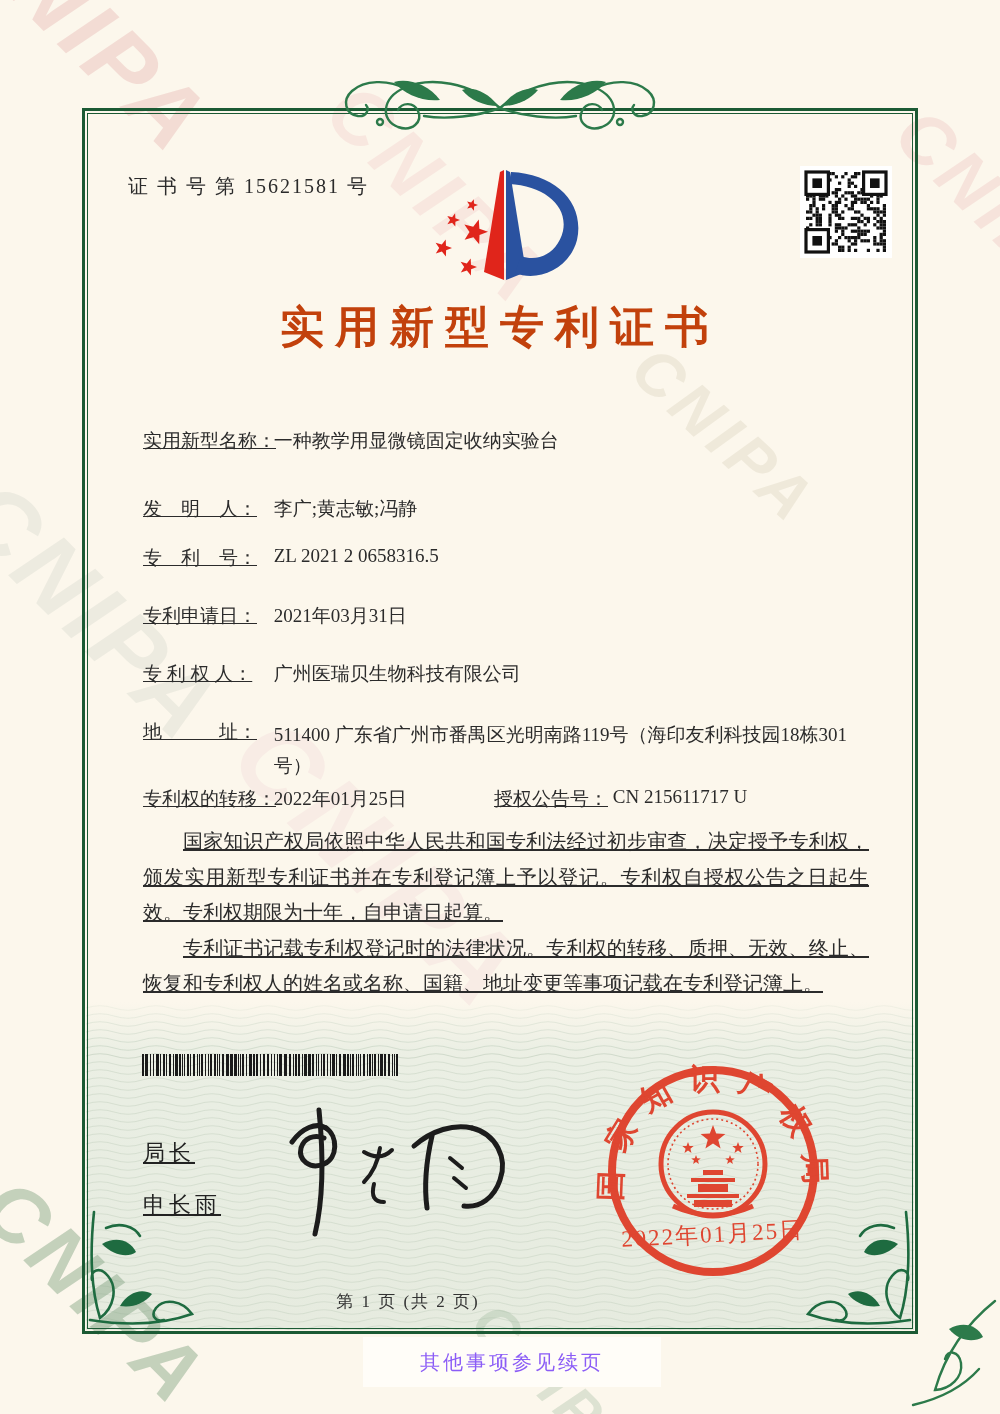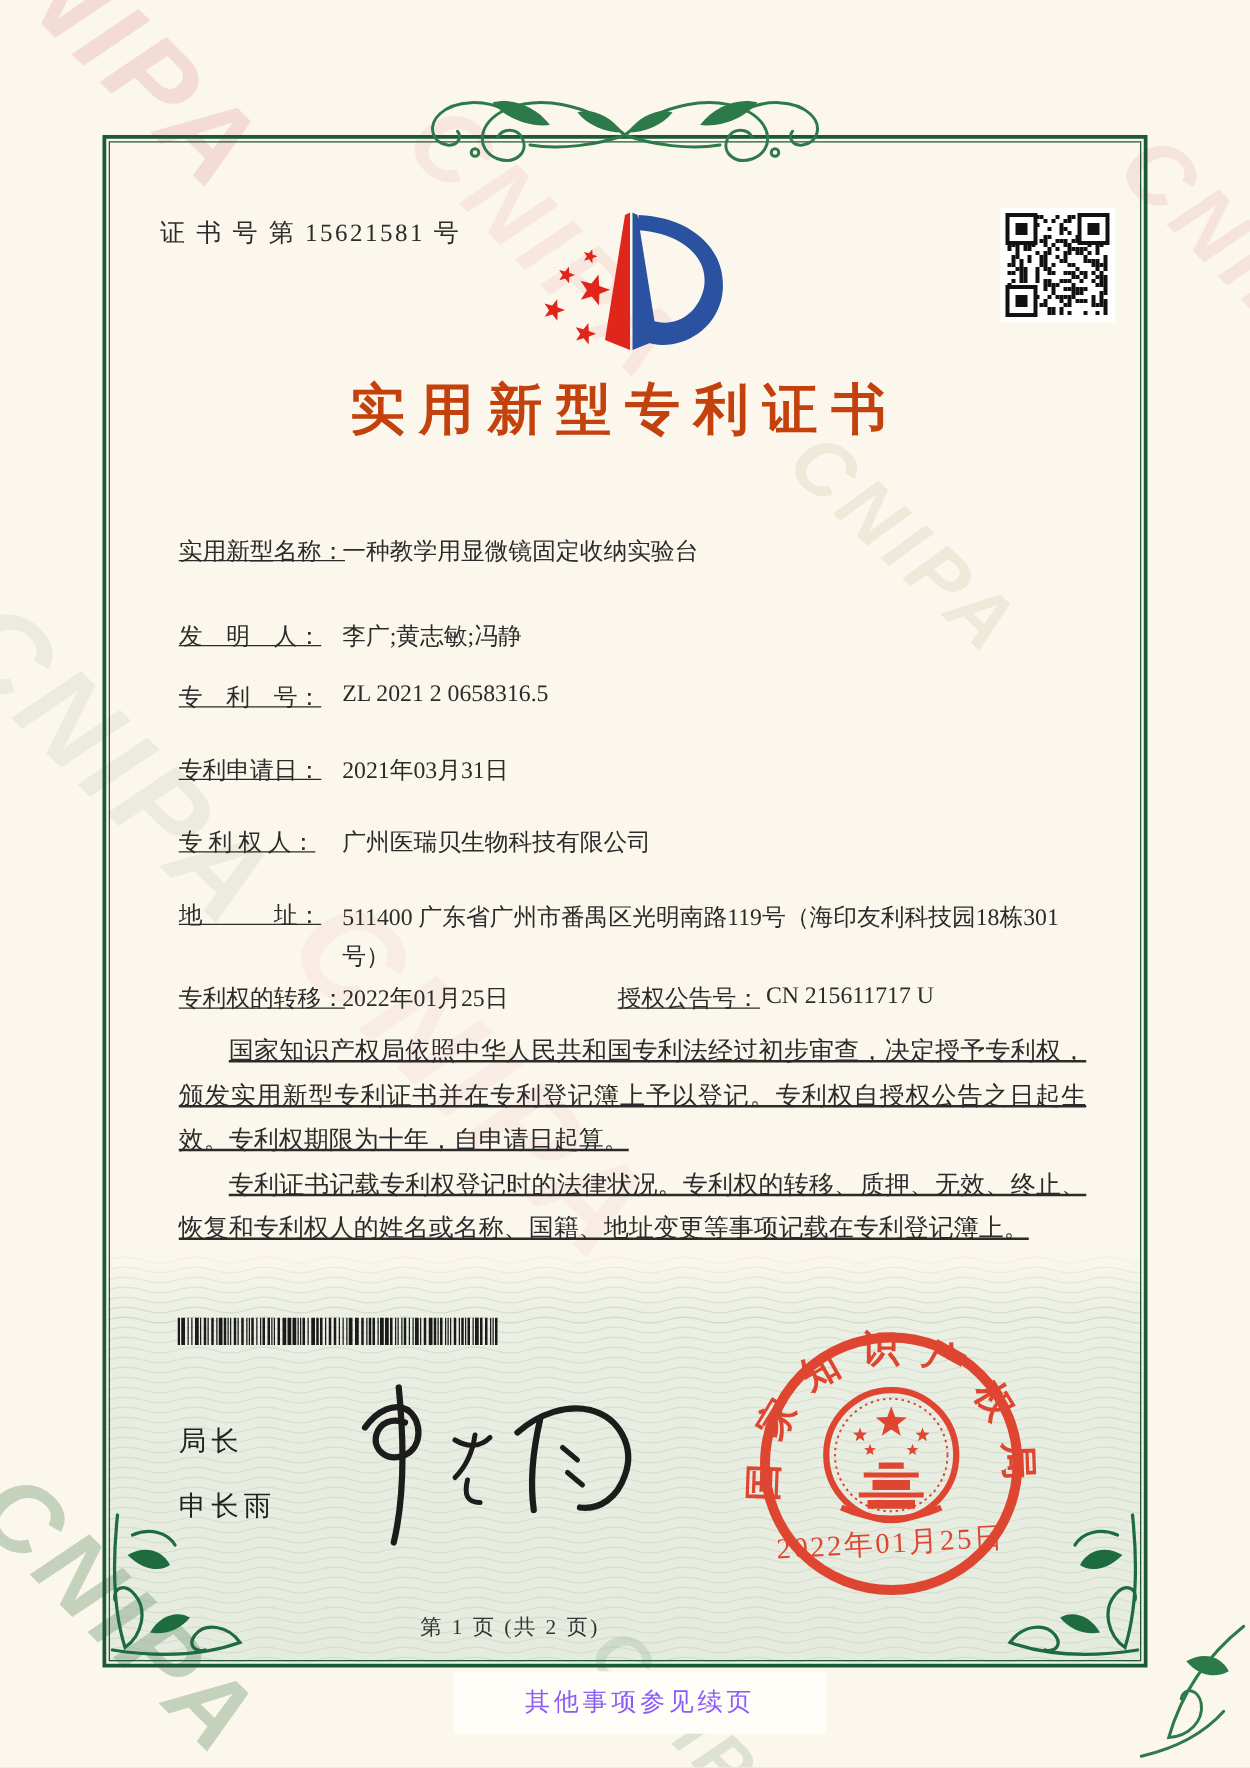--- a/index.html
+++ b/index.html
@@ -39,21 +39,21 @@
   .field-value{display:inline-block;vertical-align:top;}
   .addr .field-value{white-space:normal;width:600px;line-height:31px;}
   .pair2{position:absolute;left:351px;top:0;}
   .paras{position:absolute;left:143px;top:824px;width:726px;font-size:20px;
          line-height:35.5px;text-align:justify;}
   .paras p{margin:0;text-indent:2em;text-decoration:underline;}
   .barcode{position:absolute;left:142px;top:1054px;}
   .director{position:absolute;left:143px;top:1138px;
             font-family:"Liberation Sans","DejaVu Sans",sans-serif;
             font-size:22px;letter-spacing:4px;color:#222;}
-  .director div{margin-bottom:22px;}
+  .director div{margin-bottom:22px;text-decoration:underline;}
   .signature{position:absolute;left:252px;top:1100px;}
   .seal{position:absolute;left:588px;top:1046px;opacity:.93;}
   .page-no{position:absolute;left:0;top:1290px;width:816px;text-align:center;
            font-size:17px;letter-spacing:2px;color:#333;}
   .footer-note{position:absolute;left:363px;top:1337px;width:298px;height:50px;
            background:#fffdf8;text-align:center;line-height:50px;font-size:20px;
            letter-spacing:3px;color:#8b5cf6;z-index:6;}
 </style>
 </head>
 <body>

